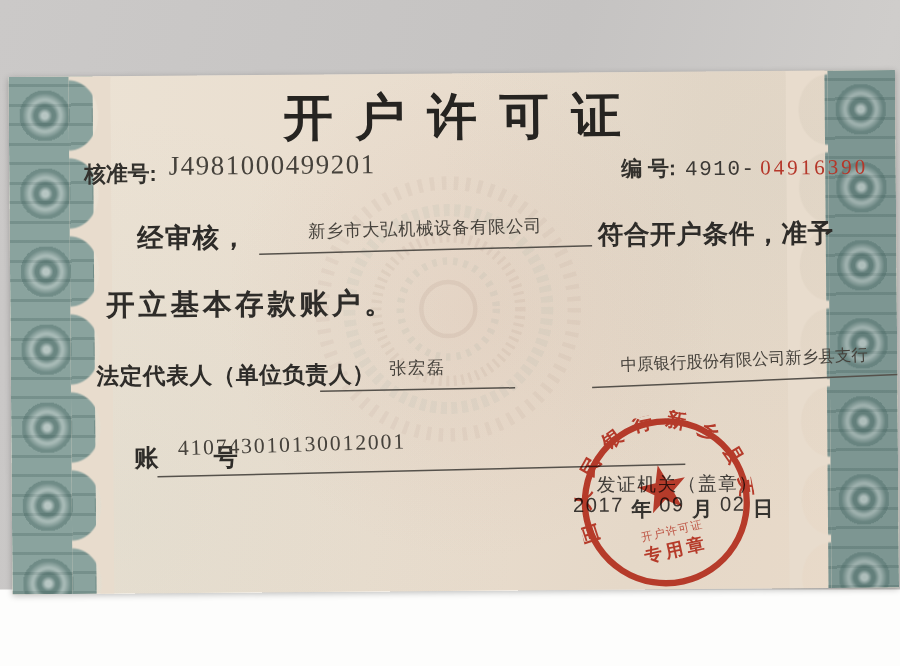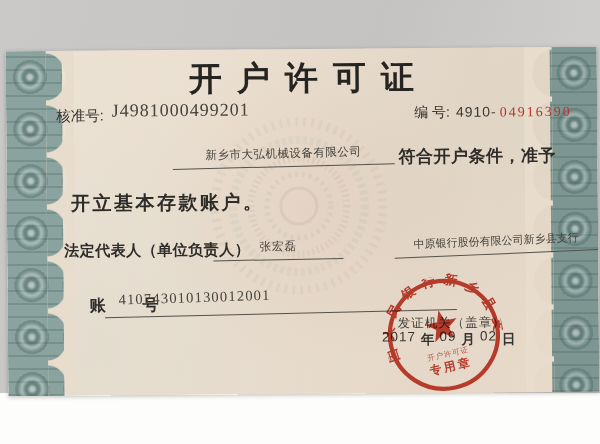--- a/index.html
+++ b/index.html
@@ -48,26 +48,26 @@
     background-image:radial-gradient(ellipse 20px 24px at 28px 26px, rgba(0,0,0,0) 0 95%, #e8dccd 100%);}
   
   .rosette{position:absolute;left:197px;top:62px;z-index:2;opacity:.9;}
   
   .txt{position:absolute;z-index:3;color:#2e2c29;white-space:nowrap;}
   .title{
     left:0;right:0;top:7px;text-align:center;
     font-family:"Liberation Serif","DejaVu Serif",serif;
     font-weight:bold;font-size:33px;letter-spacing:15px;text-indent:15px;color:#262421;
   }
-  .lbl{font-weight:normal;color:#33312d;}
+  .lbl{font-weight:bold;color:#33312d;}
   .serifval{font-family:"Liberation Serif","DejaVu Serif",serif;color:#46423c;}
   .row-approval{left:50px;top:54px;font-size:14.5px;}
   .row-approval .serifval{font-size:18px;letter-spacing:1px;position:relative;top:-4px;margin-left:8px;}
   .serial-group{left:408px;top:56px;font-size:14px;}
-  .serial-prefix{font-family:Liberation Sans, sans-serif;color:#3c3935;margin-left:6px;letter-spacing:1px;margin-top:39px;}
+  .serial-prefix{font-family:Liberation Mono, monospace;color:#3c3935;margin-left:6px;letter-spacing:1px;margin-top:39px;}
   .serial-red{font-family:"Liberation Serif","DejaVu Serif",serif;color:#b5372a;letter-spacing:2px;margin-left:3px;}
   .review-prefix{left:85px;top:96px;font-size:17.5px;font-weight:600;letter-spacing:1px;}
   .uline{border-bottom:1.4px solid #55514b;text-align:center;}
   .company-box{left:166px;top:94px;width:222px;height:23px;transform:rotate(-1deg);}
   .company-box .serifval{font-size:11.5px;letter-spacing:.5px;}
   .review-suffix{left:392px;top:97px;font-size:17px;font-weight:600;letter-spacing:.5px;}
   .line-open{left:64px;top:140px;font-size:19px;font-weight:600;letter-spacing:2.5px;}
   .rep-label{left:57px;top:191px;font-size:15px;font-weight:600;letter-spacing:.5px;}
   .rep-box{left:206px;top:187px;width:130px;height:23px;transform:rotate(-.6deg);}
   .rep-box .serifval{font-size:11.5px;letter-spacing:1px;text-align:center;}
@@ -114,20 +114,21 @@
   <div class="txt title">开户许可证</div>
 
   <div class="txt row-approval">
     <span class="lbl">核准号:</span><span class="serifval">J4981000499201</span>
   </div>
 
   <div class="txt serial-group">
     <span class="lbl">编 号:</span><span class="serial-prefix">4910-</span><span class="serial-red">04916390</span>
   </div>
 
+  <div class="txt review-prefix">经审核，</div>
   <div class="txt uline company-box">
     <span class="serifval">新乡市大弘机械设备有限公司</span>
   </div>
   <div class="txt review-suffix">符合开户条件，准予</div>
 
   <div class="txt line-open">开立基本存款账户。</div>
 
   <div class="txt rep-label">法定代表人（单位负责人）</div>
   <div class="txt uline rep-box">
     <span class="serifval">张宏磊</span>

